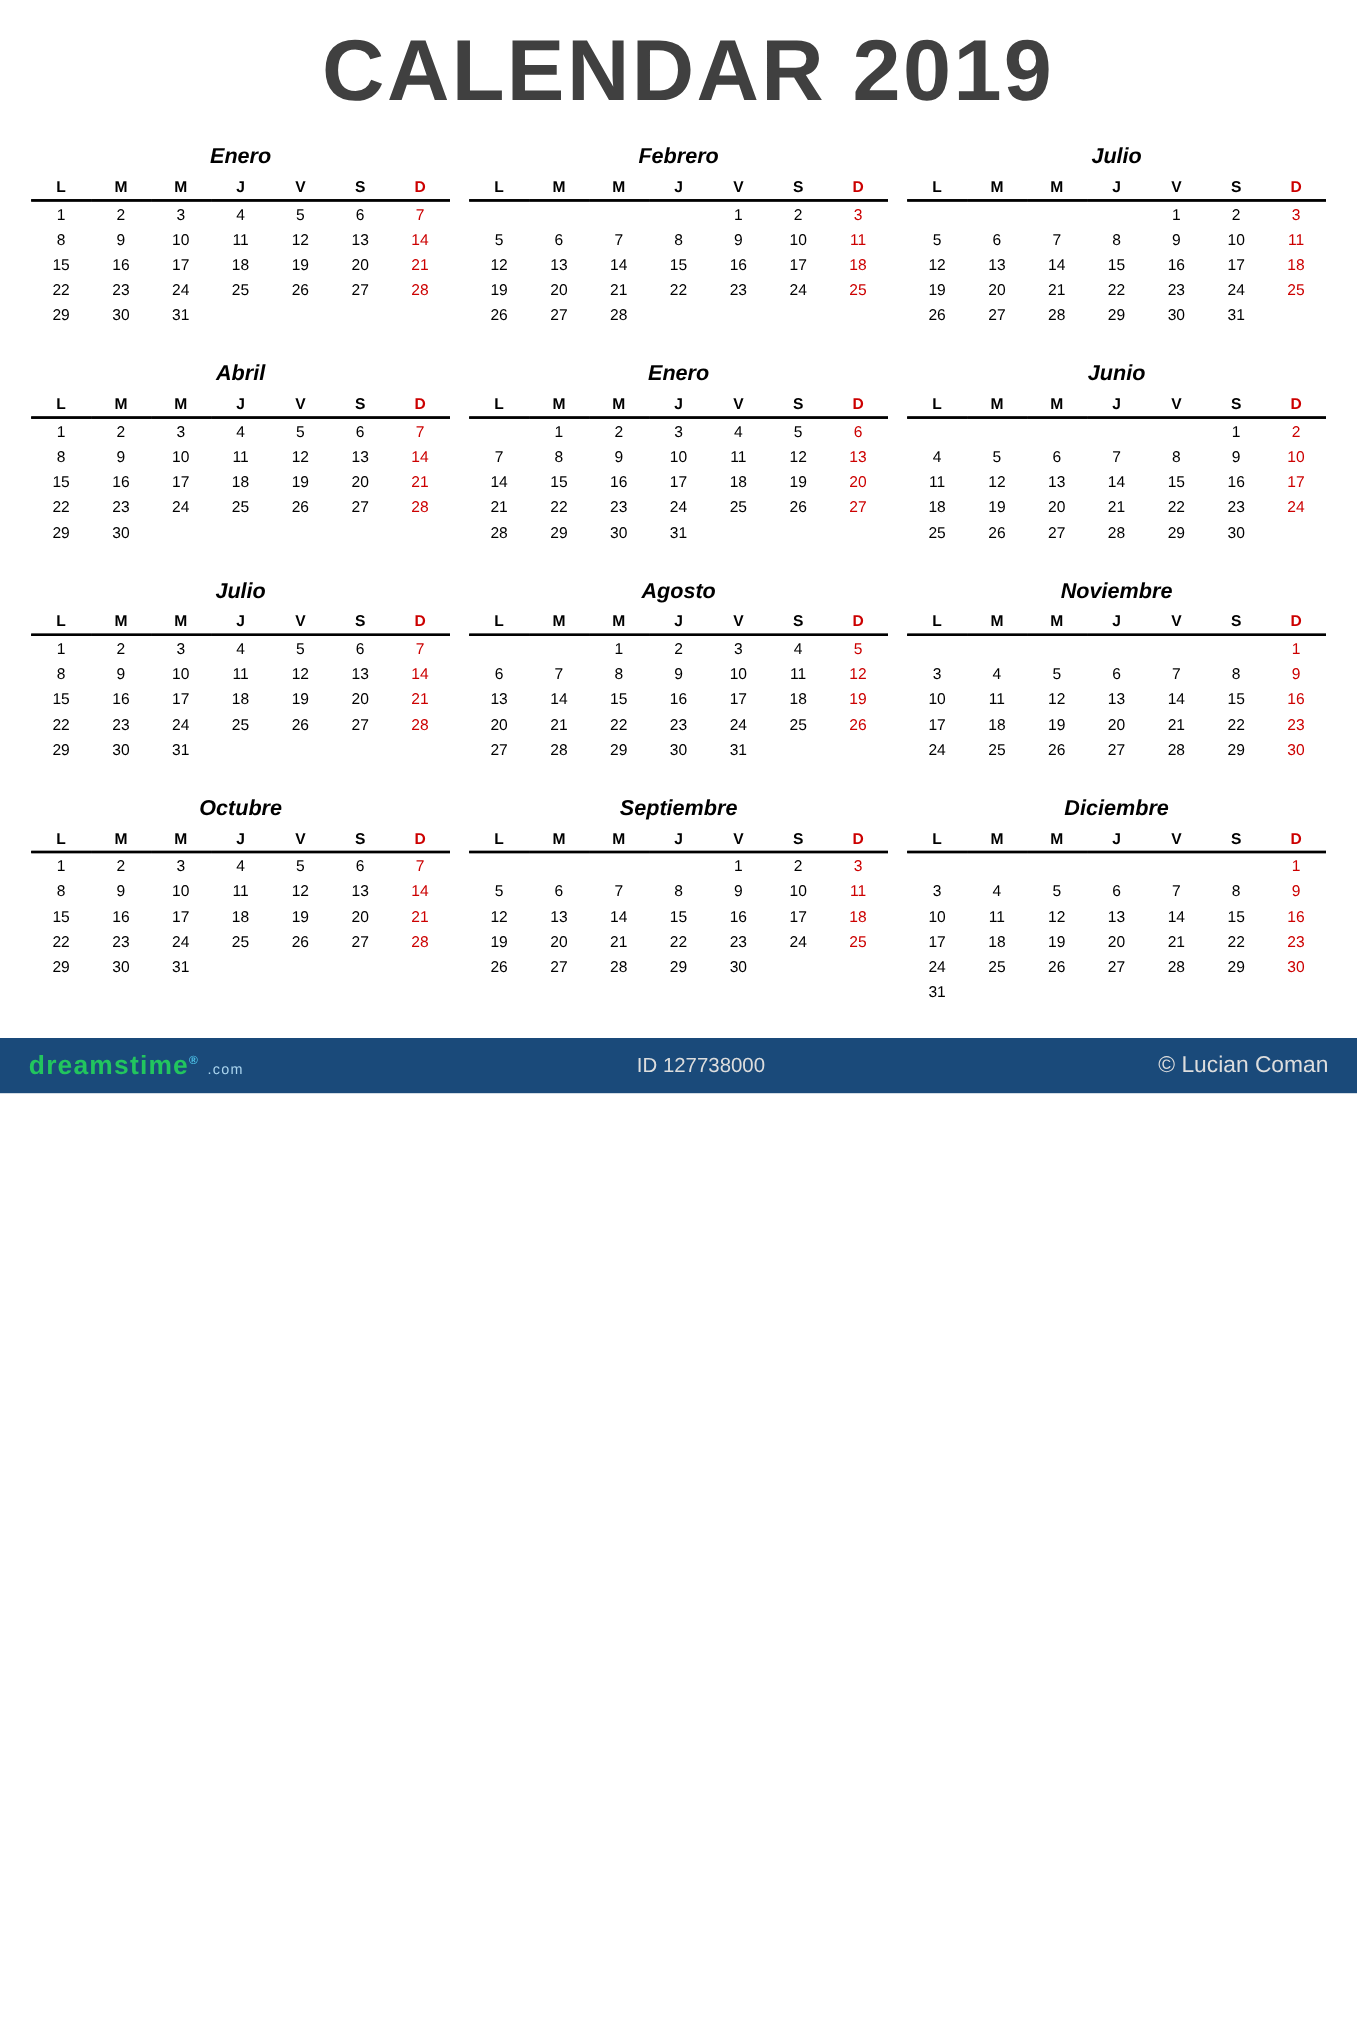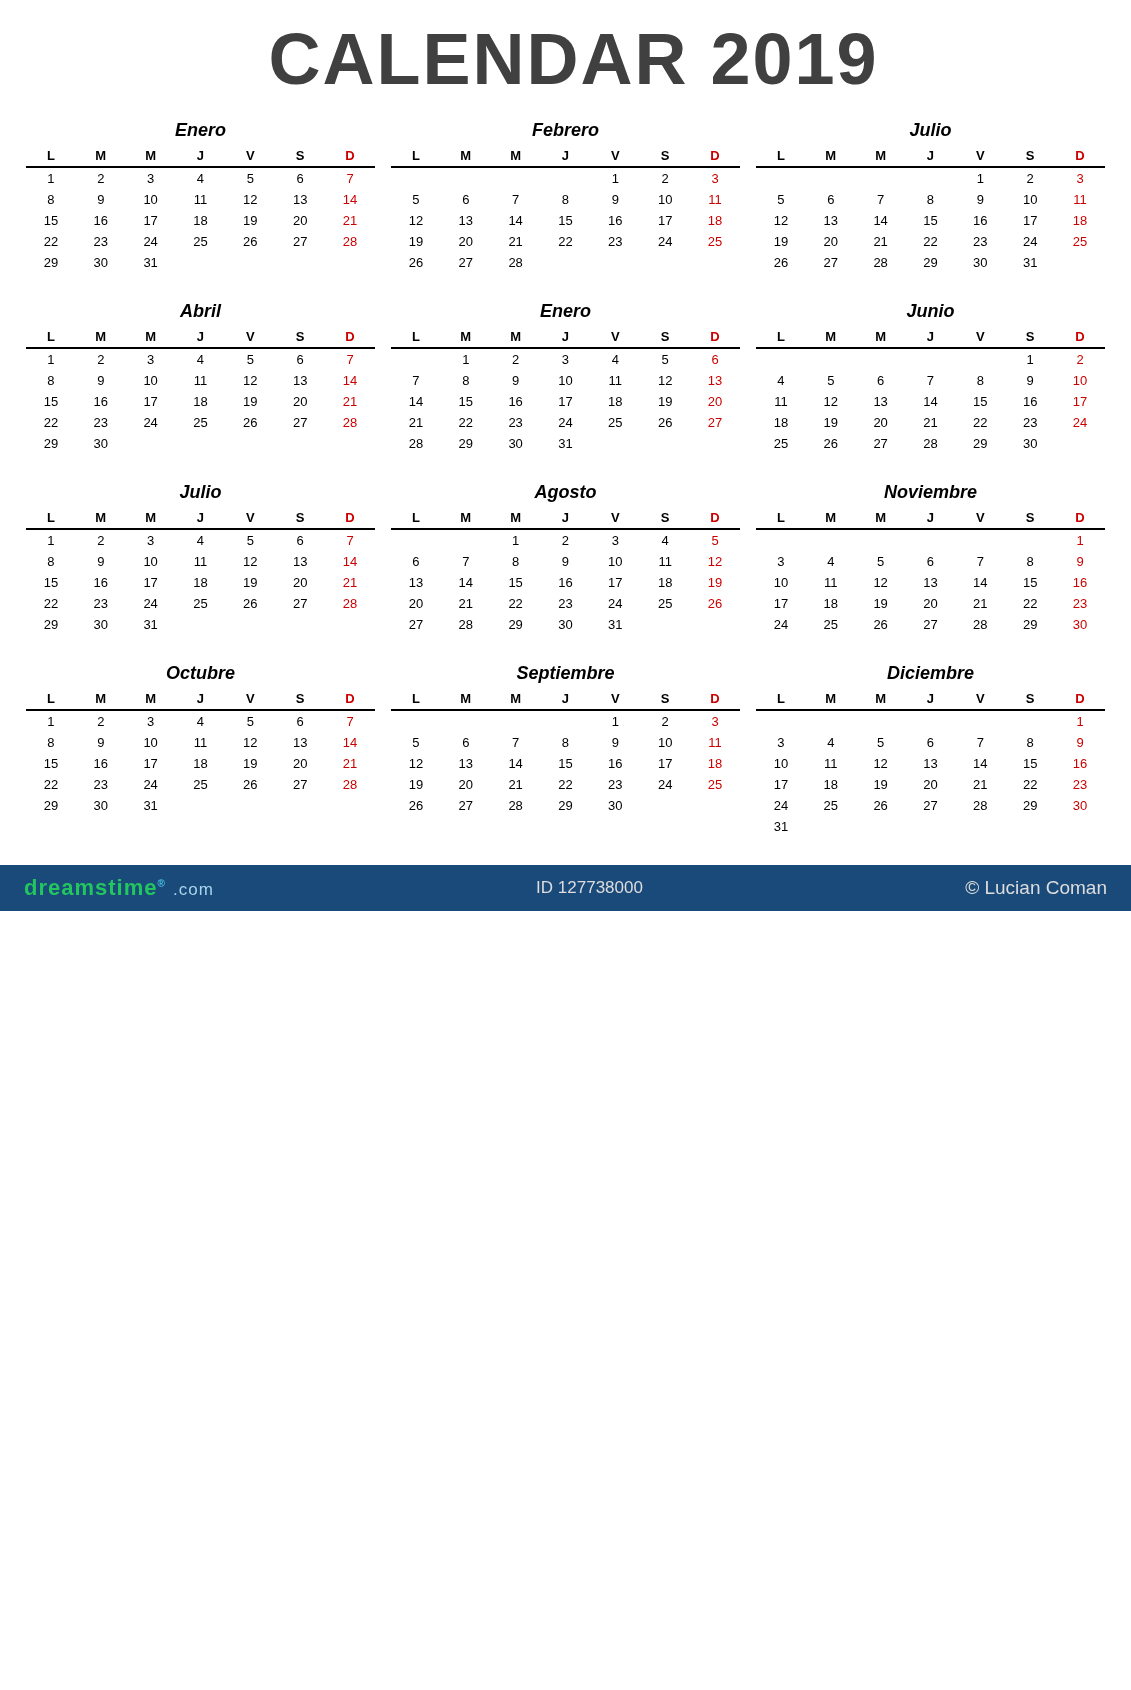--- a/index.html
+++ b/index.html
@@ -865,17 +865,17 @@
             <td class="sunday empty"></td>
           </tr>
         </tbody>
       </table>
     </div>
   </div>
 
 <div class="footer-bar">
   <div class="footer-logo">
     <span>dreamstime</span><span style="font-size:10px;vertical-align:super;color:#4dc3e8;">®</span>
-    <span style="font-size:17px;font-weight:normal;color:#aad4ee;">.com</span>
+    <span style="font-size:12px;font-weight:normal;color:#aad4ee;">.com</span>
   </div>
   <div class="footer-id">ID 127738000</div>
   <div class="footer-copyright">© Lucian Coman</div>
 </div>
 
 </body></html>

